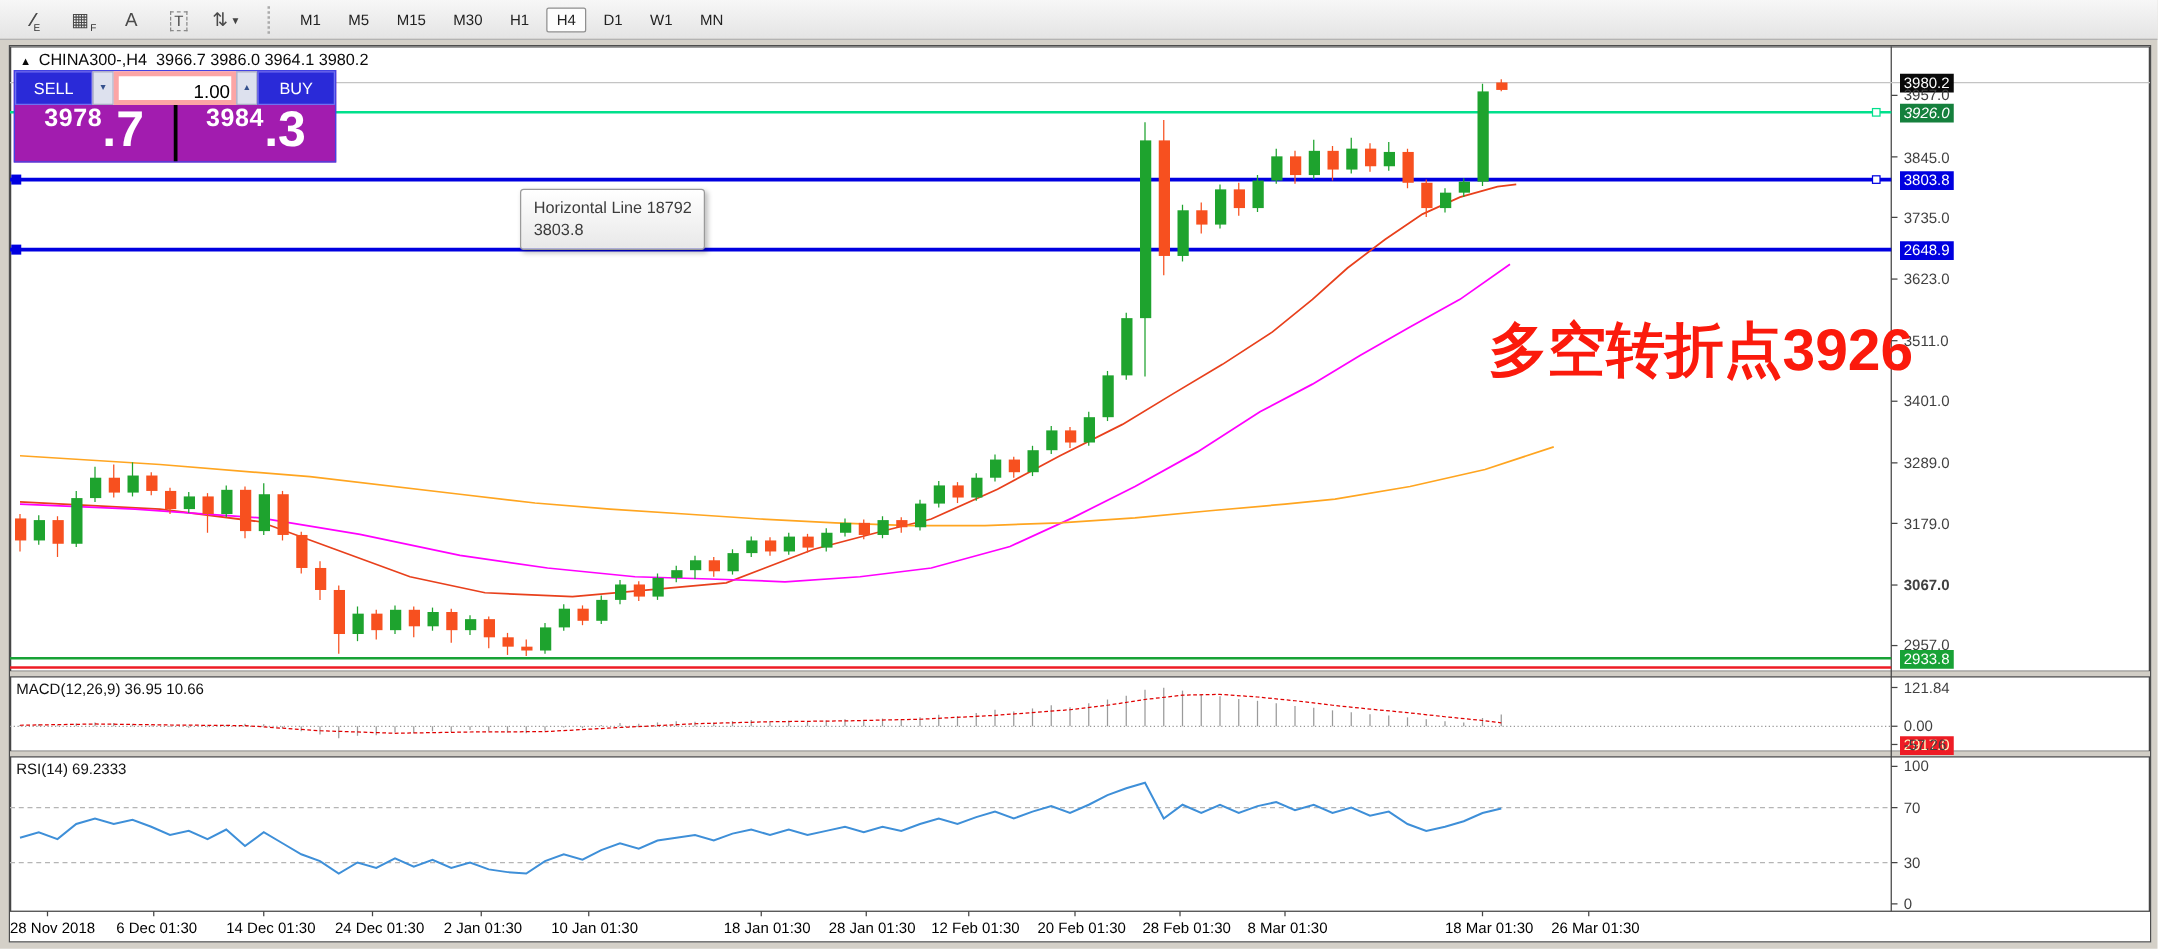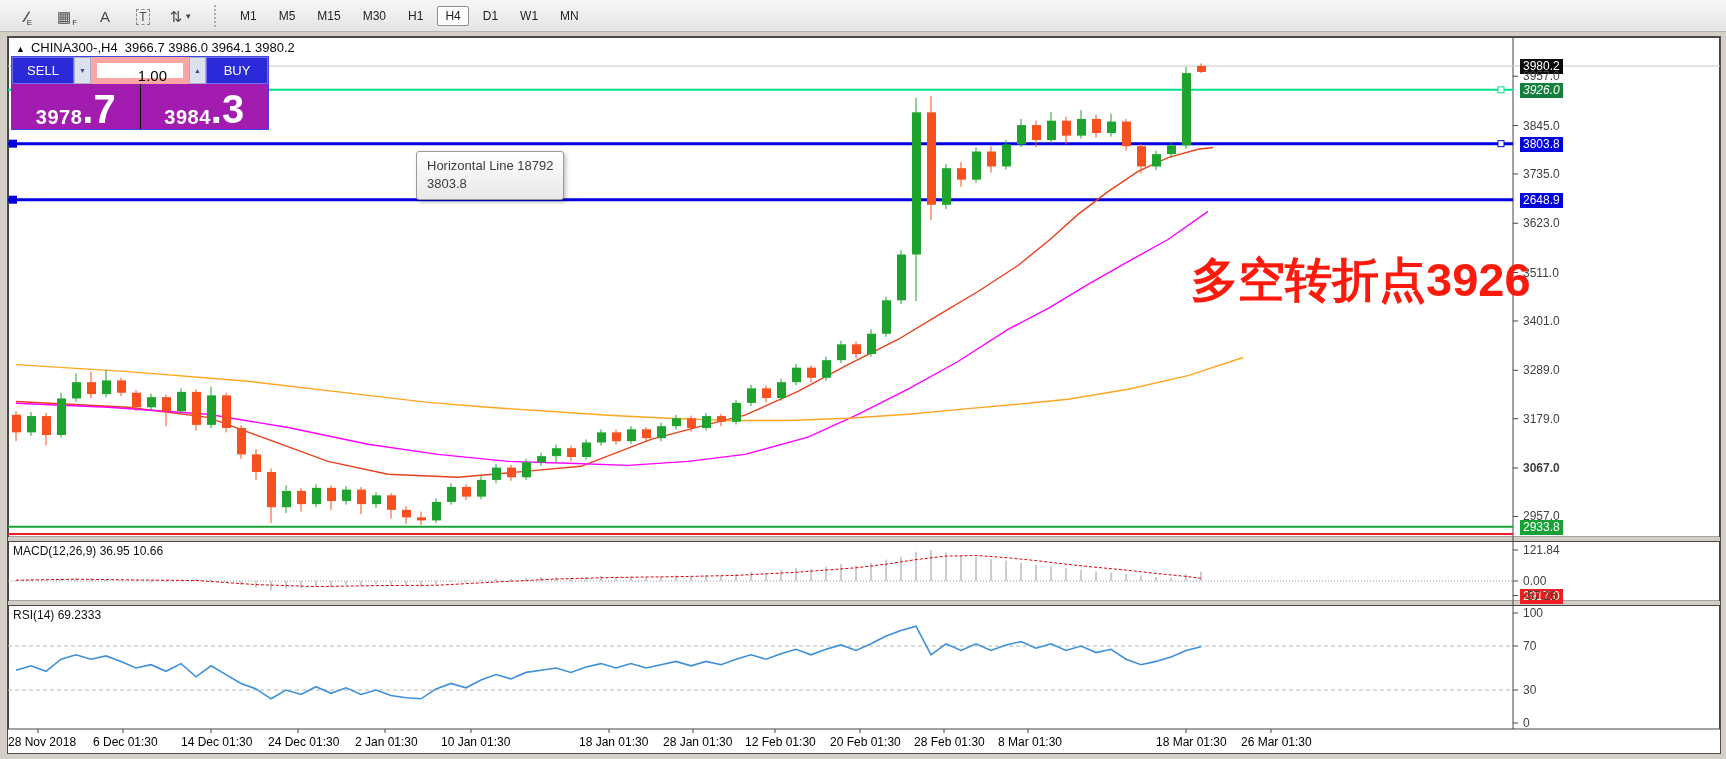--- a/index.html
+++ b/index.html
@@ -16,24 +16,24 @@
   
   .win{position:absolute;left:7px;top:36px;width:1712px;height:716px;background:#ffffff;border:1px solid #4d4d4d;box-sizing:content-box;}
   #chart-svg{position:absolute;left:0;top:0;}
   .chart-header{position:absolute;left:8px;top:3px;font-size:13px;color:#0a0a0a;z-index:3;}
   .chart-header .tri{font-size:9px;margin-right:6px;}
   
   .trade-panel{position:absolute;left:3px;top:19px;width:258px;z-index:6;background:#a21caf;border:1px solid #4343e2;box-sizing:border-box;}
   .tp-row1{display:flex;height:27px;}
   .tp-btn{width:62px;background:#2a2ad8;border:1px solid #7070f0;color:#fff;font-size:13px;display:flex;align-items:center;justify-content:center;box-sizing:border-box;}
   .tp-spin{width:17px;background:#dde1ee;border:1px solid #a9aec4;color:#33508d;font-size:7px;display:flex;align-items:center;justify-content:center;box-sizing:border-box;}
-  .tp-vol{flex:1;background:#fff;color:#000;font-size:15px;text-align:right;line-height:25px;padding-right:16px;border:6px solid #fca5a5;box-sizing:border-box;}
+  .tp-vol{flex:1;background:#fff;color:#000;font-size:15px;text-align:right;line-height:25px;padding-right:1px;border:4px solid #fca5a5;box-sizing:border-box;}
   .tp-row2{display:flex;height:45px;color:#fff;}
-  .tp-price{flex:1;display:flex;align-items:flex-end;justify-content:center;padding-top:16px;}
-  .tp-price+.tp-price{border-left:1px solid #000000;}
+  .tp-price{flex:1;display:flex;align-items:flex-start;justify-content:center;padding-top:0;}
+  .tp-price+.tp-price{border-left:3px solid #000000;}
   .tp-main{font-size:20px;font-weight:bold;letter-spacing:.5px;}
   .tp-big{font-size:40px;font-weight:bold;line-height:40px;}
   
   .tooltip{position:absolute;left:408px;top:114px;z-index:7;background:linear-gradient(#ffffff,#e8e8e8);border:1px solid #9a9a9a;border-radius:3px;box-shadow:2px 2px 4px rgba(0,0,0,.25);font-size:13px;color:#3c3c3c;padding:5px 10px 6px 10px;line-height:18px;}
   
   .annotation{position:absolute;left:1183px;top:212px;z-index:4;font-size:47px;font-weight:bold;font-family:sans-serif;white-space:nowrap;}
   
   .axis-label{position:absolute;left:1512px;font-size:12px;color:#404040;height:15px;line-height:15px;padding:0 3px;z-index:3;white-space:nowrap;}
   .axis-label.badge{color:#fff;}
   .ind-label{position:absolute;left:5px;font-size:12px;color:#111;z-index:3;}

